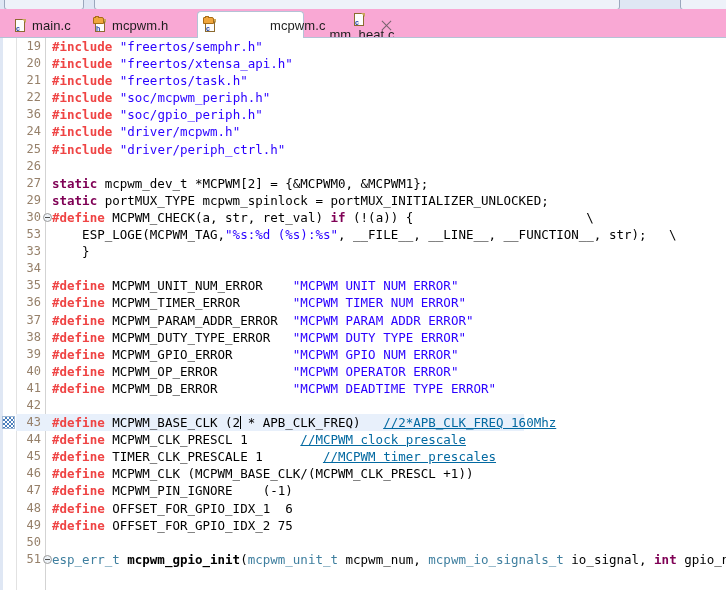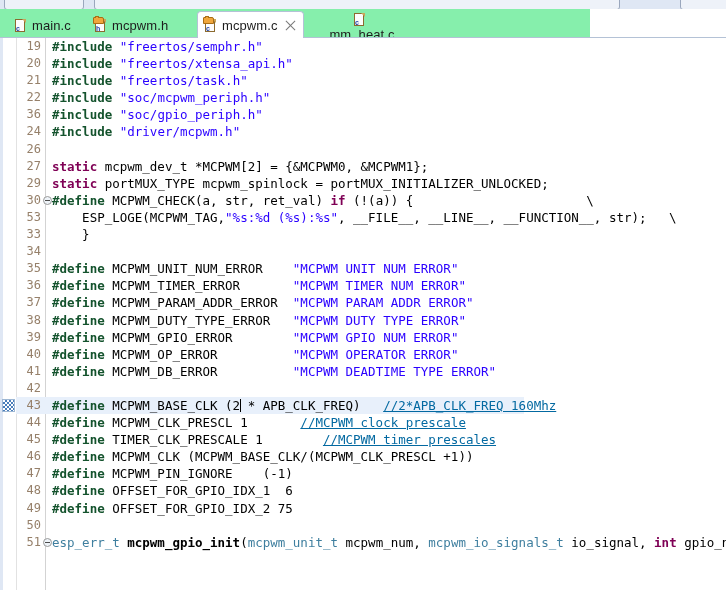--- a/index.html
+++ b/index.html
@@ -29,22 +29,22 @@
     height: 20px;
     border: 1px solid #9aa7bd;
     border-radius: 3px;
     background: #eef2f9;
   }
 
   
   #tabbar {
     position: absolute;
     left: 0; top: 9px;
-    width: 590px; height: 29px;
-    background: #86efac;
+    width: 726px; height: 29px;
+    background: #f9a8d4;
   }
   #tabbar:after {
     content: "";
     position: absolute;
     left: 0; bottom: 0;
     width: 726px; height: 1px;
     background: #b4c2d6;
   }
   .tab {
     position: absolute;
@@ -63,20 +63,21 @@
   .tab.inactive {
     background: transparent;
   }
   .tab.active {
     top: 2px;
     height: 27px;
     background: #ffffff;
     border: 1px solid #b4c2d6;
     border-bottom: none;
     z-index: 3;
+    gap: 48px;
   }
   .tab-label { margin-left: 5px; letter-spacing: .1px; }
 
   
   .ficon {
     position: relative;
     width: 13px; height: 15px;
     flex: 0 0 auto;
   }
   .ficon .page {
@@ -234,21 +235,21 @@
   .caret {
     display: inline-block;
     width: 0;
     border-left: 1px solid #000;
     height: 13px;
     margin: 0 -1px 0 0;
     vertical-align: -2px;
   }
 
   
-  .pp   { color: #14532d; font-weight: bold; }   
+  .pp   { color: #ef4444; font-weight: bold; }   
   .kw   { color: #7f0055; font-weight: bold; }   
   .str  { color: #2a00ff; }                      
   .cmt  { color: #0369a1; text-decoration: underline; }                      
   .typ  { color: #3f7f9f; }                      
   .fn   { color: #000000; font-weight: bold; }
 </style>
 </head>
 <body>
 
 <div id="toolbar-strip">
@@ -301,20 +302,21 @@
 <div id="editor">
   <div id="ann-ruler"></div>
   <div id="sep"></div>
   <div class="code-area" id="code-area">
       <div class="line"><div class="lno">19</div><div class="src"><span class="pp">#include</span> <span class="str">"freertos/semphr.h"</span></div></div>
       <div class="line"><div class="lno">20</div><div class="src"><span class="pp">#include</span> <span class="str">"freertos/xtensa_api.h"</span></div></div>
       <div class="line"><div class="lno">21</div><div class="src"><span class="pp">#include</span> <span class="str">"freertos/task.h"</span></div></div>
       <div class="line"><div class="lno">22</div><div class="src"><span class="pp">#include</span> <span class="str">"soc/mcpwm_periph.h"</span></div></div>
       <div class="line"><div class="lno">36</div><div class="src"><span class="pp">#include</span> <span class="str">"soc/gpio_periph.h"</span></div></div>
       <div class="line"><div class="lno">24</div><div class="src"><span class="pp">#include</span> <span class="str">"driver/mcpwm.h"</span></div></div>
+      <div class="line"><div class="lno">25</div><div class="src"><span class="pp">#include</span> <span class="str">"driver/periph_ctrl.h"</span></div></div>
       <div class="line"><div class="lno">26</div><div class="src"></div></div>
       <div class="line"><div class="lno">27</div><div class="src"><span class="kw">static</span> mcpwm_dev_t *MCPWM[2] = {&amp;MCPWM0, &amp;MCPWM1};</div></div>
       <div class="line"><div class="lno">29</div><div class="src"><span class="kw">static</span> portMUX_TYPE mcpwm_spinlock = portMUX_INITIALIZER_UNLOCKED;</div></div>
       <div class="line"><div class="lno">30</div><div class="fold"></div><div class="src"><span class="pp">#define</span> MCPWM_CHECK(a, str, ret_val) <span class="kw">if</span> (!(a)) {                       \</div></div>
       <div class="line"><div class="lno">53</div><div class="src">    ESP_LOGE(MCPWM_TAG,<span class="str">"%s:%d (%s):%s"</span>, __FILE__, __LINE__, __FUNCTION__, str);   \</div></div>
       <div class="line"><div class="lno">33</div><div class="src">    }</div></div>
       <div class="line"><div class="lno">34</div><div class="src"></div></div>
       <div class="line"><div class="lno">35</div><div class="src"><span class="pp">#define</span> MCPWM_UNIT_NUM_ERROR    <span class="str">"MCPWM UNIT NUM ERROR"</span></div></div>
       <div class="line"><div class="lno">36</div><div class="src"><span class="pp">#define</span> MCPWM_TIMER_ERROR       <span class="str">"MCPWM TIMER NUM ERROR"</span></div></div>
       <div class="line"><div class="lno">37</div><div class="src"><span class="pp">#define</span> MCPWM_PARAM_ADDR_ERROR  <span class="str">"MCPWM PARAM ADDR ERROR"</span></div></div>

